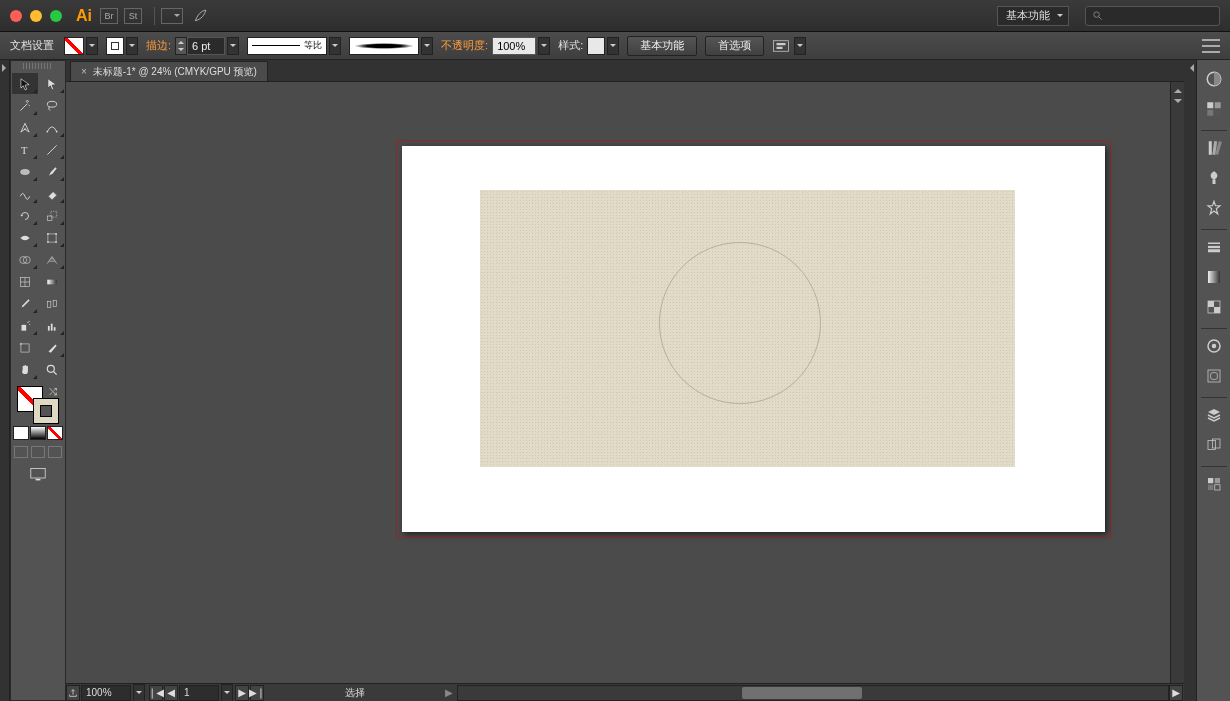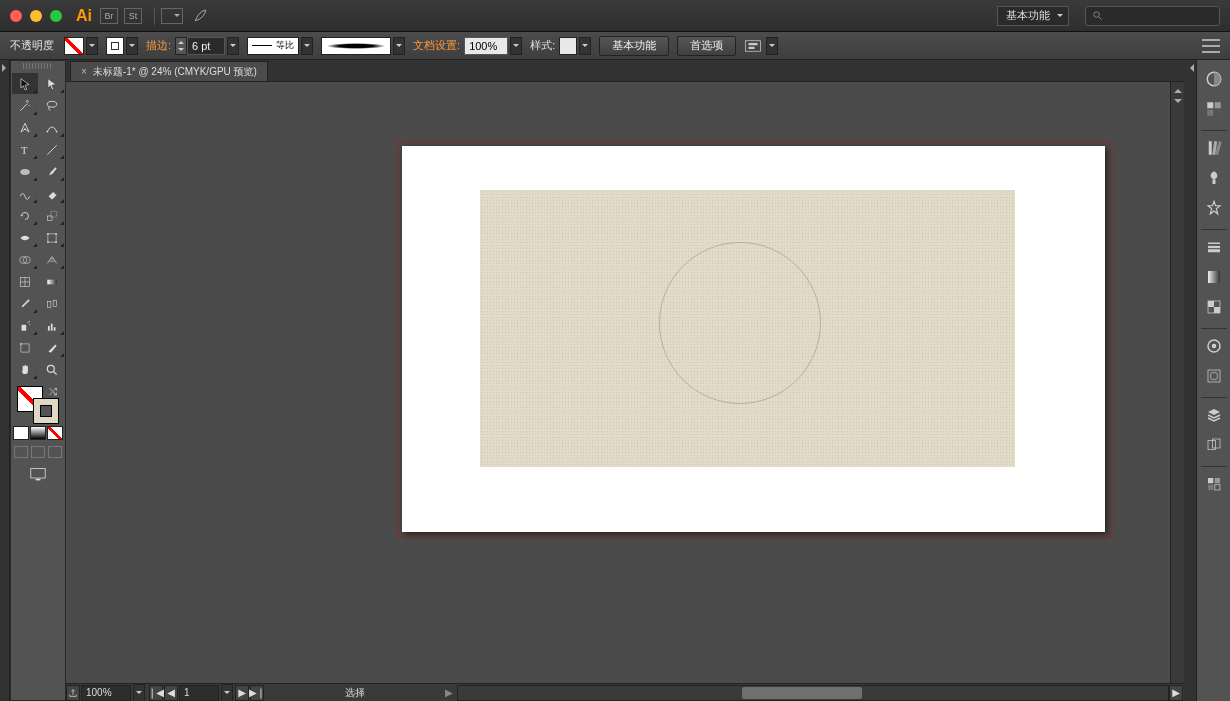--- a/index.html
+++ b/index.html
@@ -32,21 +32,21 @@
   .cb-orange{color:#ff9a3c;margin-right:4px;}
   .pt-spin{display:flex;align-items:center;margin-right:2px;}
   .pt-arrows{width:12px;height:18px;display:flex;flex-direction:column;border:1px solid #222;background:#555;}
   .pt-arrows span{flex:1;display:flex;align-items:center;justify-content:center;}
   .pt-arrows span:after{content:"";border:3px solid transparent;}
   .pt-arrows span:first-child:after{border-bottom-color:#ccc;margin-top:-2px;}
   .pt-arrows span:last-child:after{border-top-color:#ccc;margin-bottom:-2px;}
   .pt-field{width:38px;height:18px;background:#2a2a2a;border:1px solid #555;color:#eee;display:flex;align-items:center;padding:0 4px;}
   .dd-small{width:12px;height:18px;background:#333;border:1px solid #222;position:relative;margin-right:8px;}
   .dd-small:after{content:"";position:absolute;right:2px;top:6px;border:3px solid transparent;border-top-color:#ccc;}
-  .stroke-style{width:52px;height:18px;background:#fff;border:1px solid #222;margin-right:2px;display:flex;align-items:center;justify-content:flex-end;padding-right:4px;color:#000;font-size:9px;}
+  .stroke-style{width:80px;height:18px;background:#fff;border:1px solid #222;margin-right:2px;display:flex;align-items:center;justify-content:flex-end;padding-right:4px;color:#000;font-size:9px;}
   .stroke-style:before{content:"";flex:1;height:1px;background:#000;margin:0 4px;}
   .brush-style{width:70px;height:18px;background:#fff;border:1px solid #222;margin-right:2px;position:relative;overflow:hidden;}
   .brush-style:before{content:"";position:absolute;left:4px;right:4px;top:50%;height:6px;margin-top:-3px;background:radial-gradient(ellipse at center,#000 0%,#000 40%,transparent 70%);border-radius:50%;}
   .opac-field{width:44px;height:18px;background:#e9e9e9;border:1px solid #555;color:#000;display:flex;align-items:center;padding:0 4px;margin-right:2px;}
   .cb-style-sw{width:18px;height:18px;background:#e8e8e8;border:1px solid #222;margin-right:2px;}
   .cb-btn{height:20px;padding:0 12px;background:linear-gradient(#555,#404040);border:1px solid #222;color:#eee;display:flex;align-items:center;margin-right:8px;border-radius:2px;}
   .cb-align{width:20px;height:18px;margin-right:2px;display:flex;align-items:center;}
   .cb-end{margin-left:auto;width:18px;height:14px;border-top:2px solid #aaa;border-bottom:2px solid #aaa;position:relative;}
   .cb-end:before{content:"";position:absolute;top:4px;left:0;right:0;height:2px;background:#aaa;}
 
@@ -124,41 +124,41 @@
   <div class="searchbox">
     <svg width="11" height="11" viewBox="0 0 24 24">
         <circle cx="10" cy="10" r="6" fill="none" stroke="#888" stroke-width="2"></circle>
         <line x1="15" y1="15" x2="21" y2="21" stroke="#888" stroke-width="2"></line>
       </svg>
     <span></span>
   </div>
 </div>
 
 <div class="controlbar">
-  <span class="cb-label">不透明度</span>
+  <span class="cb-label">文档设置</span>
   <div class="cb-fill"></div>
   <div class="cb-swdd"></div>
   <div class="cb-stroke-sw"></div>
   <div class="cb-swdd"></div>
   <span class="cb-orange">描边:</span>
   <div class="pt-spin">
     <div class="pt-arrows">
         <span></span>
         <span></span>
       </div>
     <div class="pt-field">6 pt</div>
   </div>
   <div class="dd-small"></div>
   <div class="stroke-style">
       <span>等比</span>
     </div>
   <div class="dd-small"></div>
   <div class="brush-style"></div>
   <div class="dd-small"></div>
-  <span class="cb-orange">文档设置:</span>
+  <span class="cb-orange">不透明度:</span>
   <div class="opac-field">100%</div>
   <div class="dd-small"></div>
   <span class="cb-label" style="color:#e0e0e0;margin-right:4px">样式:</span>
   <div class="cb-style-sw"></div>
   <div class="dd-small"></div>
   <div class="cb-btn">基本功能</div>
   <div class="cb-btn">首选项</div>
   <div class="cb-align">
     <svg width="18" height="14" viewBox="0 0 24 18">
         <rect x="2" y="2" width="20" height="14" fill="none" stroke="#ccc"></rect>

